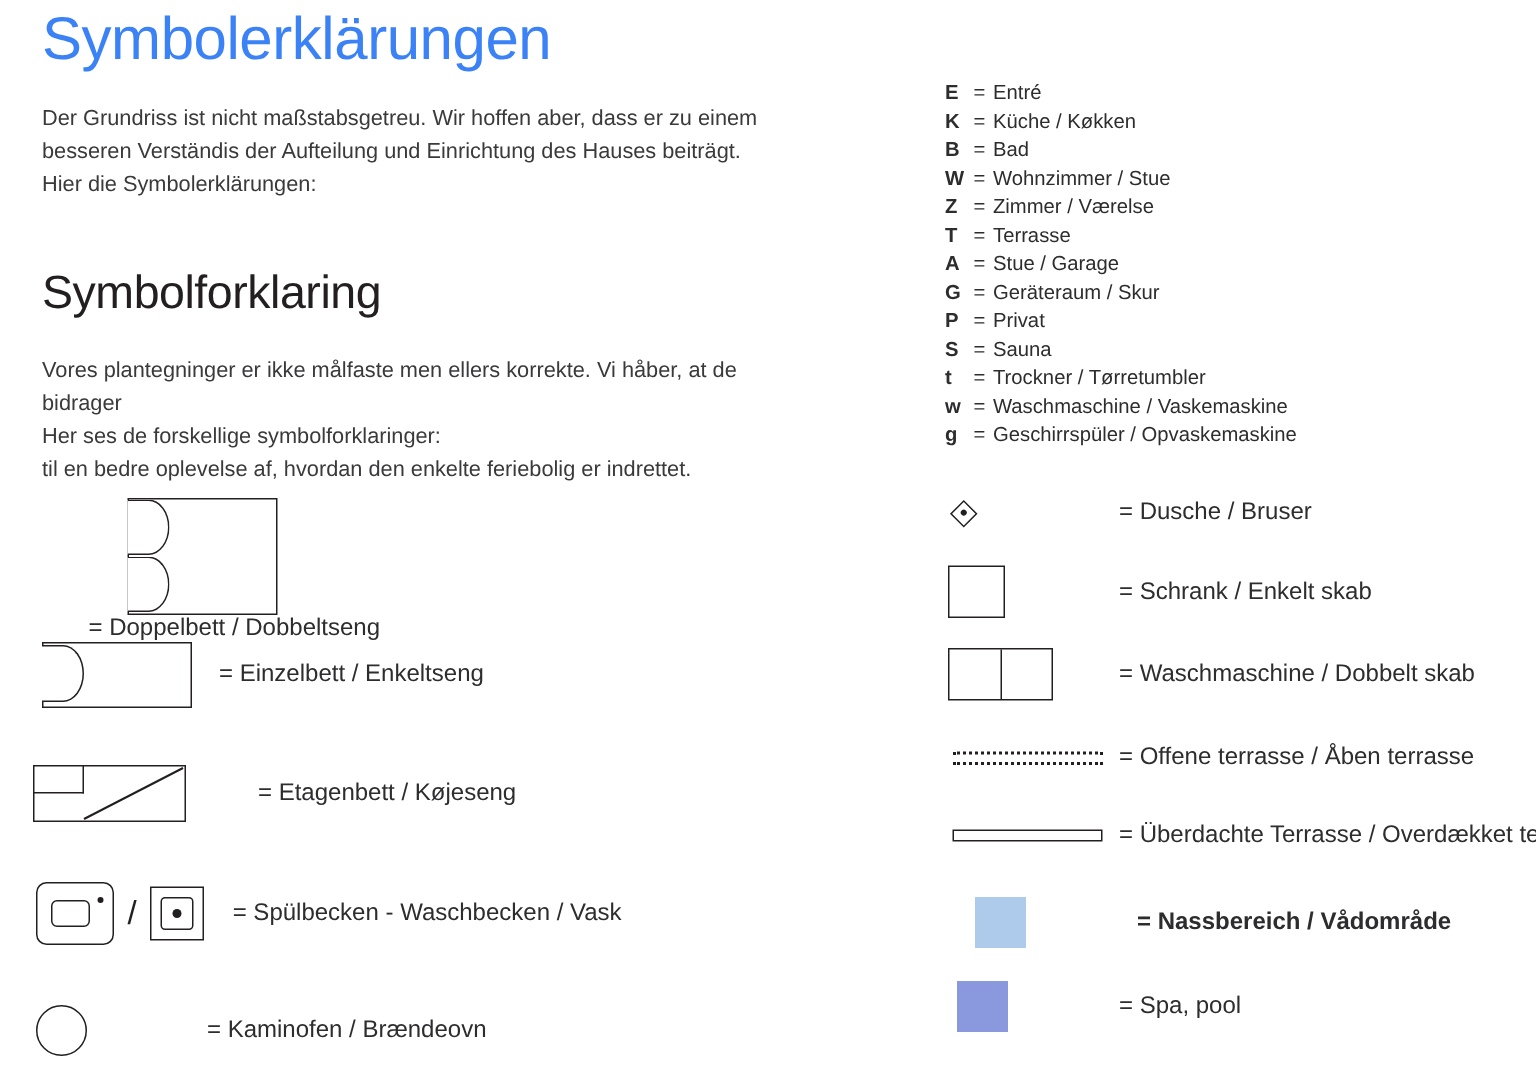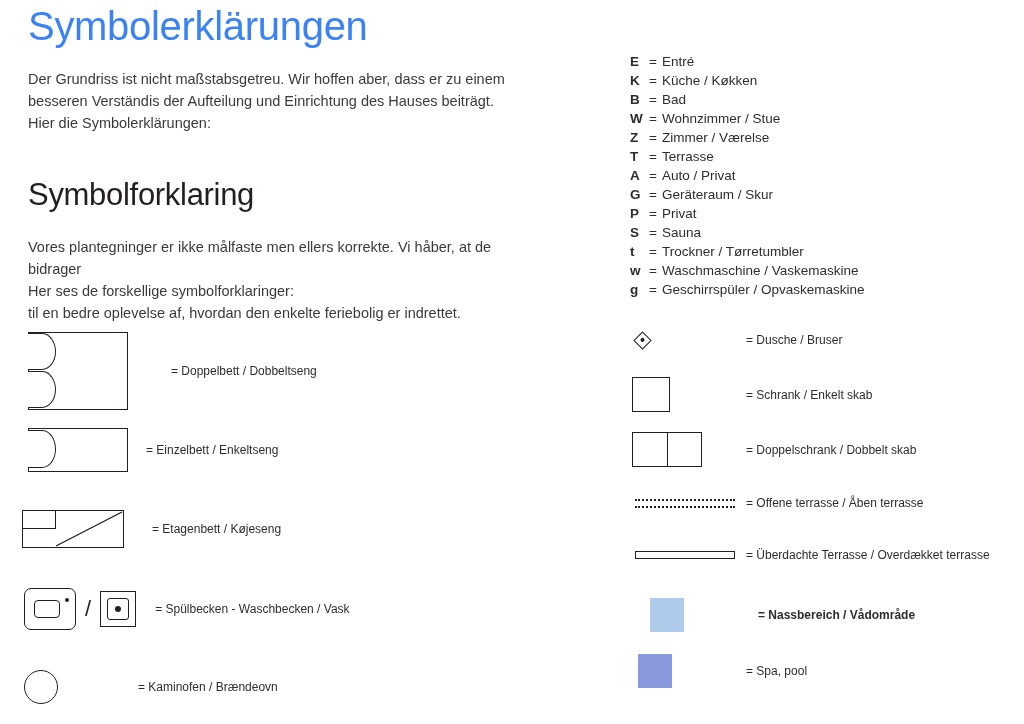--- a/index.html
+++ b/index.html
@@ -85,21 +85,21 @@
   
   .sym-row {
     position: absolute;
     display: flex;
     align-items: center;
   }
   .sym-art {
     position: relative;
   }
   .sym-label {
-    font-size: 12px;
+    font-size: 16px;
     color: #2d2d2f;
     white-space: nowrap;
   }
 
   
   .bed-outer {
     border: 1.6px solid #231f20;
     box-sizing: border-box;
     background: #fff;
   }
@@ -276,21 +276,21 @@
       <span class="abbr-val">Zimmer / Værelse</span>
     </div>
     <div class="abbr-row">
       <span class="abbr-key">T</span>
       <span class="abbr-eq">=</span>
       <span class="abbr-val">Terrasse</span>
     </div>
     <div class="abbr-row">
       <span class="abbr-key">A</span>
       <span class="abbr-eq">=</span>
-      <span class="abbr-val">Auto / Privat</span>
+      <span class="abbr-val">Stue / Garage</span>
     </div>
     <div class="abbr-row">
       <span class="abbr-key">G</span>
       <span class="abbr-eq">=</span>
       <span class="abbr-val">Geräteraum / Skur</span>
     </div>
     <div class="abbr-row">
       <span class="abbr-key">P</span>
       <span class="abbr-eq">=</span>
       <span class="abbr-val">Privat</span>
@@ -310,21 +310,21 @@
       <span class="abbr-eq">=</span>
       <span class="abbr-val">Waschmaschine / Vaskemaskine</span>
     </div>
     <div class="abbr-row">
       <span class="abbr-key">g</span>
       <span class="abbr-eq">=</span>
       <span class="abbr-val">Geschirrspüler / Opvaskemaskine</span>
     </div>
   </div>
 
-  <div class="sym-row" style="left:28px; top:332px;">
+  <div class="sym-row" style="left:16px; top:332px;flex-direction:column;">
     <div class="sym-art" style="width:100px;height:78px;">
       <div class="bed-outer" style="position:absolute;left:0;top:0;width:100px;height:78px;"></div>
       <div class="pillow-arc" style="left:0px; top:1px; width:28px; height:37px;"></div>
       <div class="pillow-arc" style="left:0px; top:39px; width:28px; height:37px;"></div>
     </div>
     <div class="sym-label" style="margin-left:43px;">= Doppelbett / Dobbeltseng</div>
   </div>
 
   <div class="sym-row" style="left:28px; top:428px;">
     <div class="sym-art" style="width:100px;height:44px;">
@@ -335,21 +335,21 @@
   </div>
 
   <div class="sym-row" style="left:22px; top:510px;">
     <div class="sym-art" style="width:102px;height:38px;">
       <div class="bed-outer" style="position:absolute;left:0;top:0;width:102px;height:38px;"></div>
       <div style="position:absolute;left:0;top:0;width:34px;height:19px;border-right:1.6px solid #231f20;border-bottom:1.6px solid #231f20;box-sizing:border-box;"></div>
       <svg width="102" height="38" style="position:absolute;left:0;top:0;">
         <line x1="34" y1="36" x2="100" y2="2" stroke="#231f20" stroke-width="1.4"></line>
       </svg>
     </div>
-    <div class="sym-label" style="margin-left:28px;">= Etagenbett / Køjeseng</div>
+    <div class="sym-label" style="margin-left:48px;">= Etagenbett / Køjeseng</div>
   </div>
 
   <div class="sym-row" style="left:24px; top:588px;">
     <div class="sym-art" style="display:flex;align-items:center;">
       <div class="sink-rect">
         <div class="sink-inner"></div>
         <div class="sink-dot"></div>
       </div>
       <div class="slash">/</div>
       <div class="basin-sq">
@@ -381,21 +381,21 @@
     <div class="sym-label">= Schrank / Enkelt skab</div>
   </div>
 
   <div class="sym-row" style="left:632px; top:432px;">
     <div style="width:114px;display:flex;align-items:center;">
       <div class="cabinet-double">
           <div class="half"></div>
           <div class="half"></div>
         </div>
     </div>
-    <div class="sym-label">= Doppelschrank / Dobbelt skab</div>
+    <div class="sym-label">= Waschmaschine / Dobbelt skab</div>
   </div>
 
   <div class="sym-row" style="left:635px; top:496px;">
     <div style="width:111px;display:flex;align-items:center;">
       <div class="dotted-terrace"></div>
     </div>
     <div class="sym-label">= Offene terrasse / Åben terrasse</div>
   </div>
 
   <div class="sym-row" style="left:635px; top:548px;">

